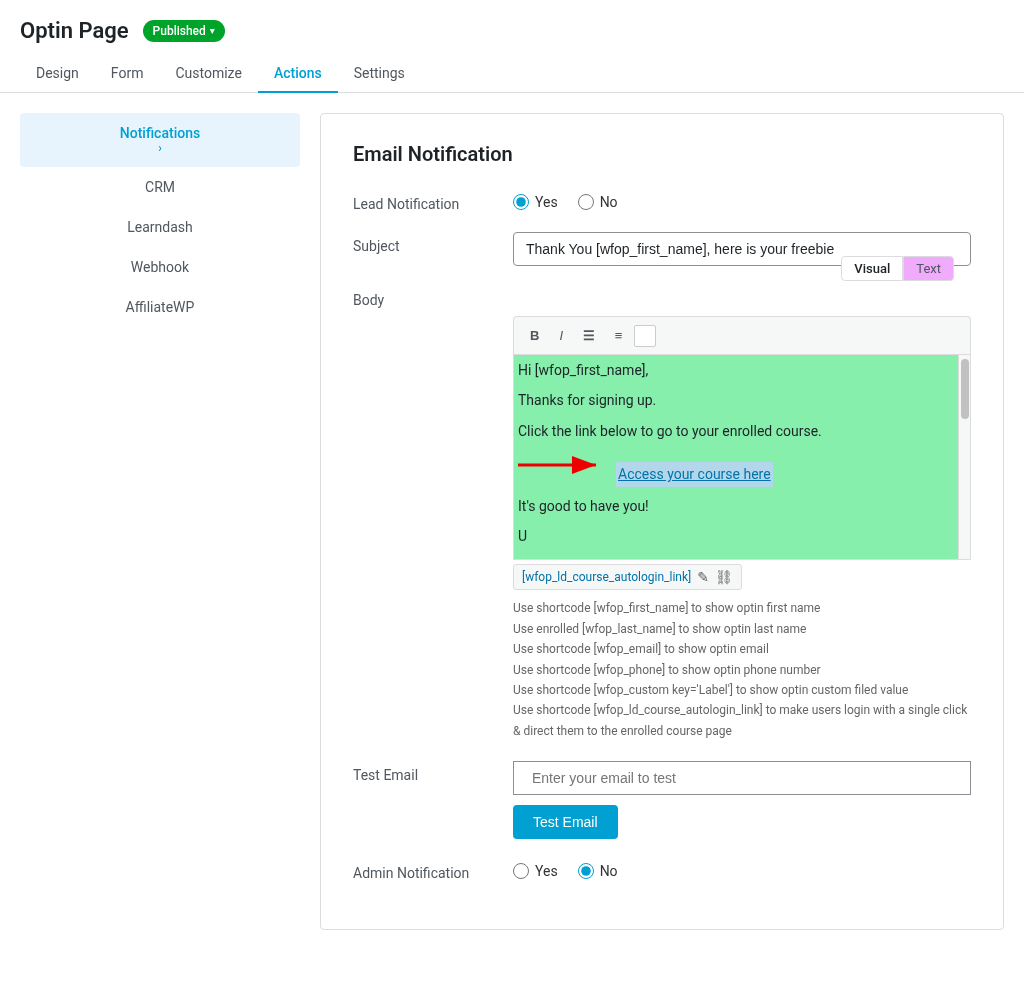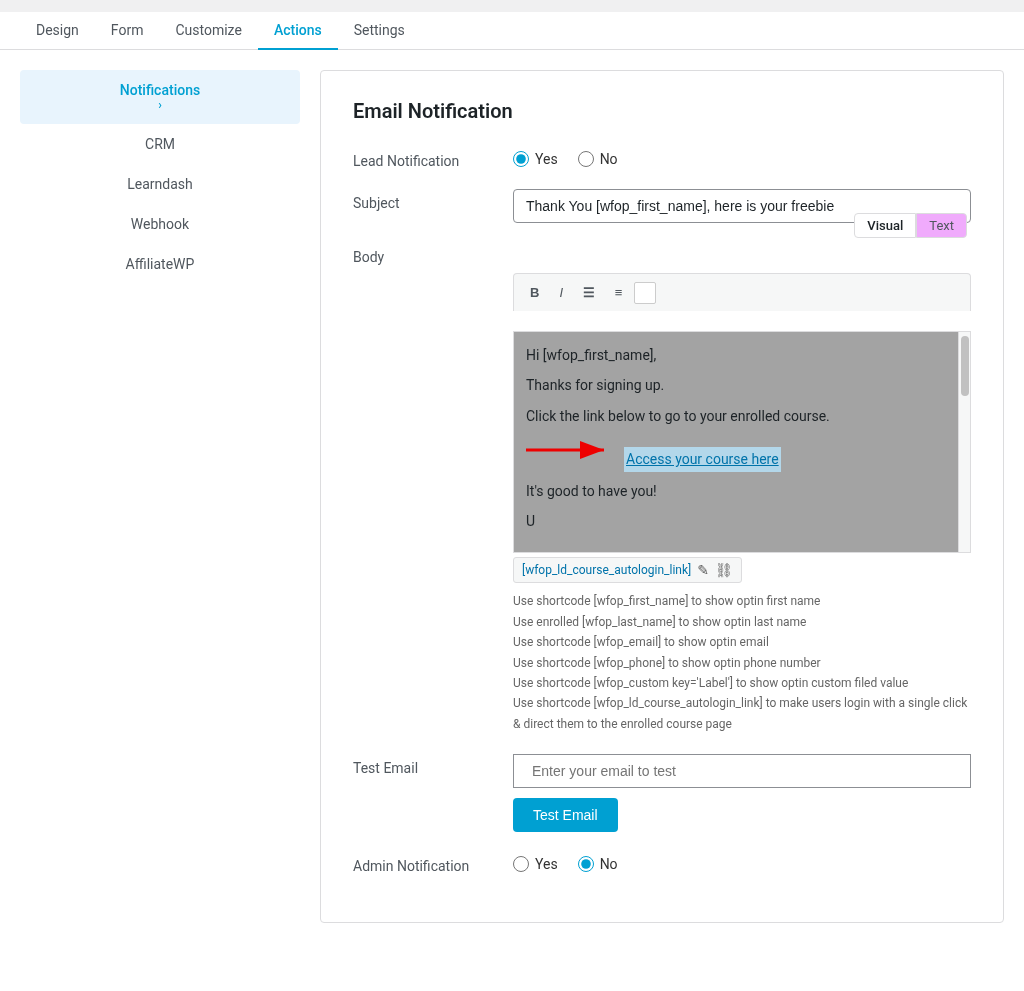--- a/index.html
+++ b/index.html
@@ -41,32 +41,32 @@
     
     .radio-group { display: flex; gap: 20px; align-items: center; padding-top: 4px; }
     .radio-option { display: flex; align-items: center; gap: 6px; cursor: pointer; }
     .radio-option input[type="radio"] { accent-color: #00a0d2; width: 16px; height: 16px; }
 
     
     .text-input { width: 100%; padding: 8px 12px; border: 1px solid #8c8f94; border-radius: 4px; font-size: 14px; color: #1d2327; outline: none; }
 
     
     .body-editor-wrapper { position: relative; }
-    .editor-tabs { position: absolute; top: -30px; right: 4px; display: flex; gap: 0; }
+    .editor-tabs { position: absolute; top: -30px; right: 17px; display: flex; gap: 0; }
     .editor-tab { padding: 4px 12px; font-size: 13px; cursor: pointer; background: #f0abfc; border: 1px solid #dcdcde; color: #50575e; }
     .editor-tab:first-child { border-radius: 4px 0 0 4px; }
     .editor-tab:last-child { border-radius: 0 4px 4px 0; }
     .editor-tab.active { background: #fff; color: #1d2327; font-weight: 500; }
 
     .editor-toolbar { display: flex; align-items: center; gap: 4px; padding: 6px 8px; border: 1px solid #dcdcde; border-bottom: none; background: #f6f7f7; border-radius: 4px 4px 0 0; }
     .toolbar-btn { padding: 4px 7px; cursor: pointer; border: 1px solid transparent; border-radius: 3px; font-size: 13px; font-weight: 700; color: #50575e; background: none; }
     .toolbar-btn.italic { font-style: italic; font-weight: 400; }
     .toolbar-btn.square { width: 22px; height: 22px; border: 1px solid #ccc; border-radius: 2px; background: #fff; }
 
-    .editor-body { border: 1px solid #dcdcde; min-height: 200px; background: #a3a3a3; padding: 12px; font-size: 14px; line-height: 1.6; color: #1d2327; position: relative; overflow: hidden; margin-top: 20px; }
+    .editor-body { border: 1px solid #dcdcde; min-height: 200px; background: #86efac; padding: 4px; font-size: 14px; line-height: 1.6; color: #1d2327; position: relative; overflow: hidden; }
     .editor-body p { margin-bottom: 8px; }
     .editor-body .link-highlight { color: #0073aa; text-decoration: underline; background: #b3d7ea; padding: 1px 2px; }
 
     
     .link-popup { display: flex; align-items: center; gap: 6px; margin-top: 4px; padding: 4px 8px; background: #f6f7f7; border: 1px solid #dcdcde; border-radius: 3px; width: fit-content; }
     .link-popup-text { color: #0073aa; font-size: 12px; }
     .link-popup-icon { font-size: 14px; color: #555; cursor: pointer; }
 
     
     .hint-text { font-size: 12px; color: #666; margin-top: 8px; line-height: 1.7; }
@@ -78,20 +78,27 @@
     .test-email-btn { margin-top: 10px; padding: 9px 20px; background: #00a0d2; color: #fff; border: none; border-radius: 4px; font-size: 14px; font-weight: 500; cursor: pointer; }
 
     
     .admin-row { margin-top: 16px; }
   </style>
 </head>
 <body>
 
 <div class="page-wrapper">
 
+  <div class="page-header">
+    <h1 class="page-title">Optin Page</h1>
+    <span class="published-badge">
+      <span>Published</span>
+      <span class="chevron">▾</span>
+    </span>
+  </div>
 
   <nav class="nav-tabs">
     <a class="nav-tab">Design</a>
     <a class="nav-tab">Form</a>
     <a class="nav-tab">Customize</a>
     <a class="nav-tab active">Actions</a>
     <a class="nav-tab">Settings</a>
   </nav>
 
   <div class="main-content">

